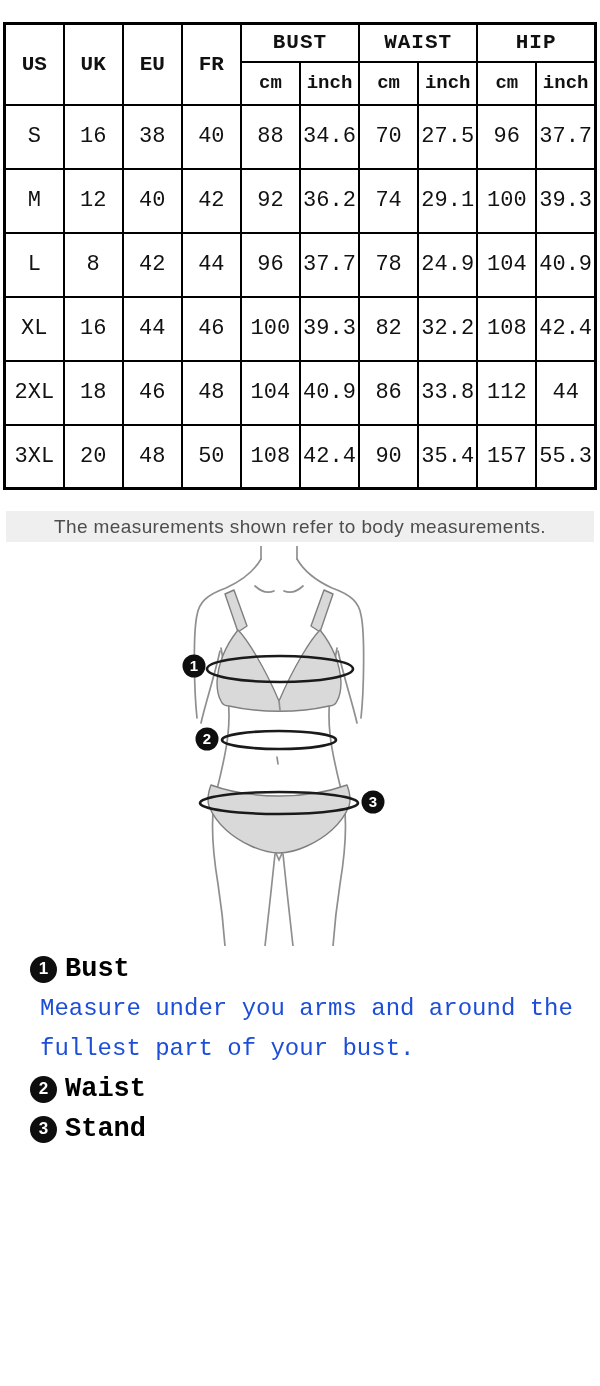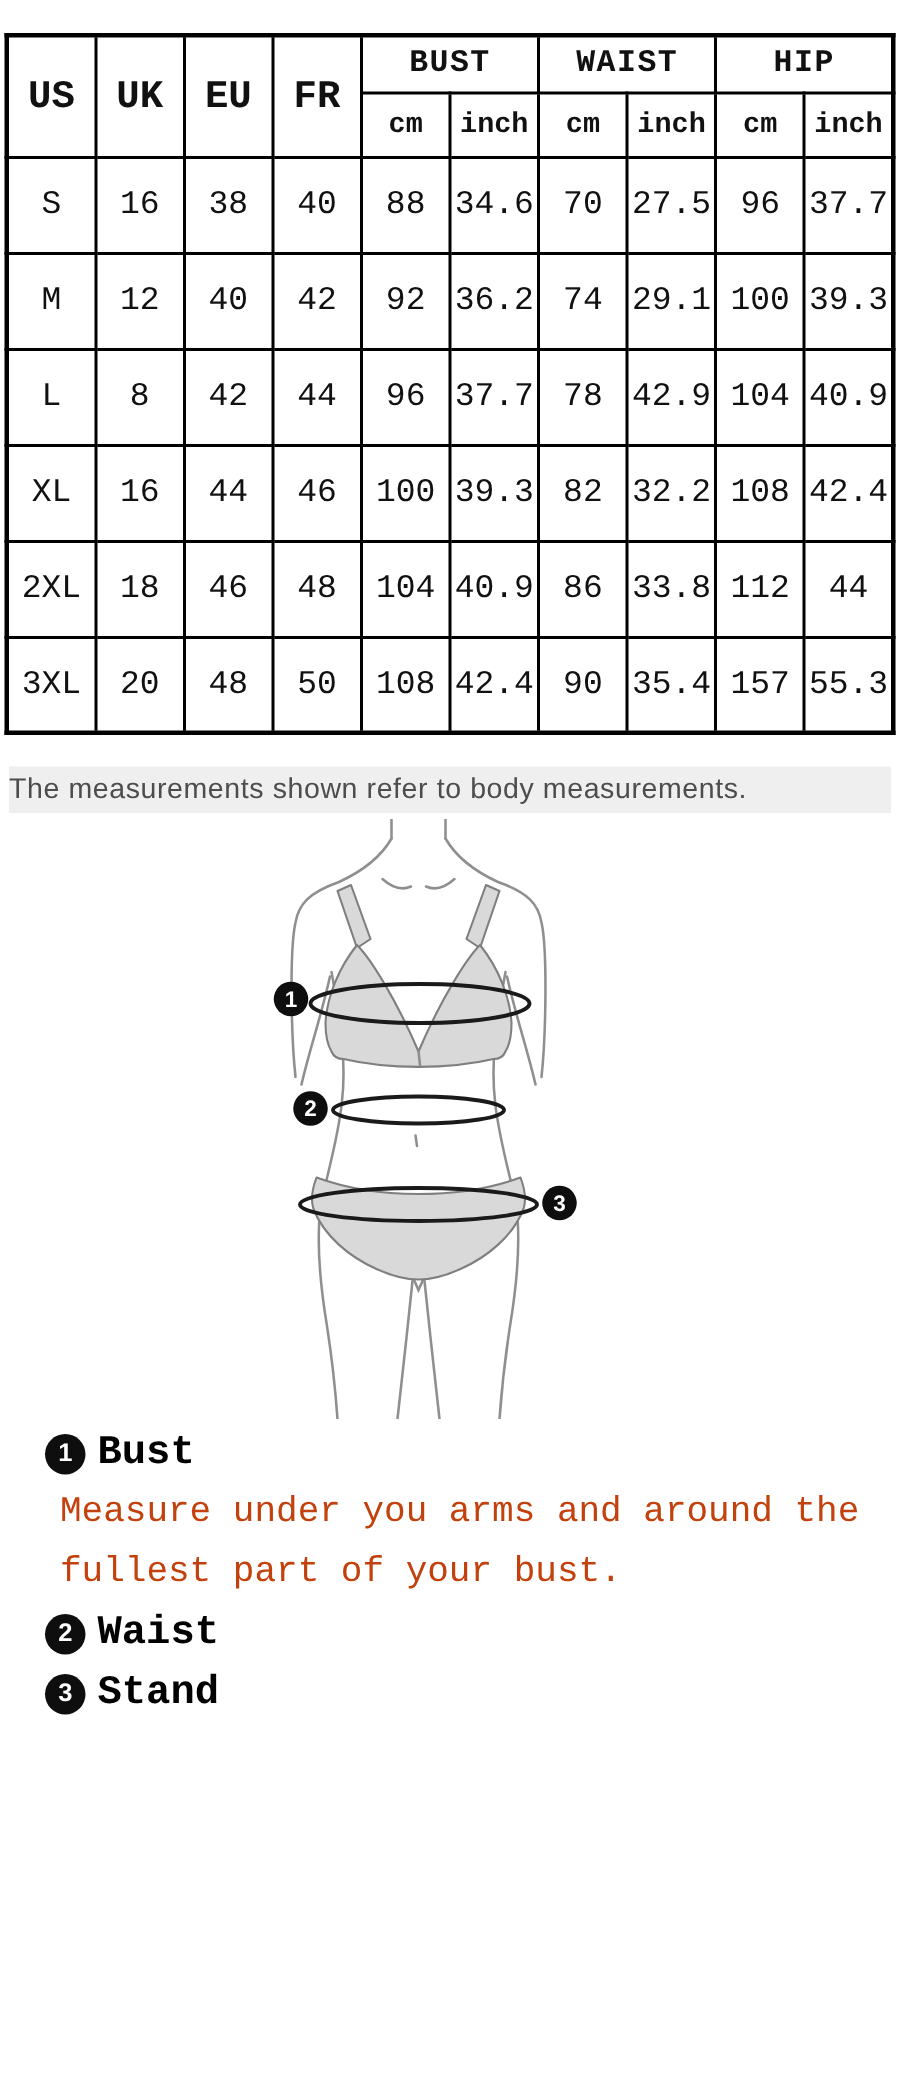--- a/index.html
+++ b/index.html
@@ -23,32 +23,32 @@
     text-align: center;
     vertical-align: middle;
     padding: 0;
     font-family: "Liberation Mono", monospace;
     color: var(--text);
     overflow: hidden;
   }
   .size-table thead tr.group-row { height: 38px; }
   .size-table thead tr.unit-row  { height: 43px; }
   .size-table tbody tr { height: 64px; }
-  .size-table th.corner { font-size: 26px; font-weight: bold; }
+  .size-table th.corner { font-size: 21px; font-weight: bold; }
   .size-table th.group  { font-size: 21px; font-weight: bold; letter-spacing: 1px; }
   .size-table th.unit   { font-size: 19px; font-weight: bold; }
   .size-table td        { font-size: 22px; font-weight: normal; }
   
   .banner {
     margin: 21px 6px 0 6px;
     height: 31px;
     line-height: 31px;
     background: var(--banner-bg);
     color: var(--banner-text);
-    text-align: left;
+    text-align: center;
     font-size: 19px;
     letter-spacing: 0.4px;
     font-family: "Liberation Sans", sans-serif;
   }
   
   .figure-wrap {
     position: relative;
     width: 300px; height: 400px;
     margin: 4px auto 0 auto;
     left: -11px;
@@ -106,21 +106,21 @@
     align-items: center;
     justify-content: center;
     flex: 0 0 27px;
   }
   .instr-body {
     padding-left: 10px;
     width: 548px;
     font-family: "Liberation Mono", monospace;
     font-size: 24px;
     line-height: 40px;
-    color: #c2410c;
+    color: #1d4ed8;
   }
 </style>
 </head>
 <body>
 
 <table class="size-table">
   <colgroup>
     <col style="width:10%">
       <col style="width:10%">
       <col style="width:10%">
@@ -177,21 +177,21 @@
       <td>39.3</td>
     </tr>
     <tr>
       <td>L</td>
       <td>8</td>
       <td>42</td>
       <td>44</td>
       <td>96</td>
       <td>37.7</td>
       <td>78</td>
-      <td>42.9</td>
+      <td>24.9</td>
       <td>104</td>
       <td>40.9</td>
     </tr>
     <tr>
       <td>XL</td>
       <td>16</td>
       <td>44</td>
       <td>46</td>
       <td>100</td>
       <td>39.3</td>

